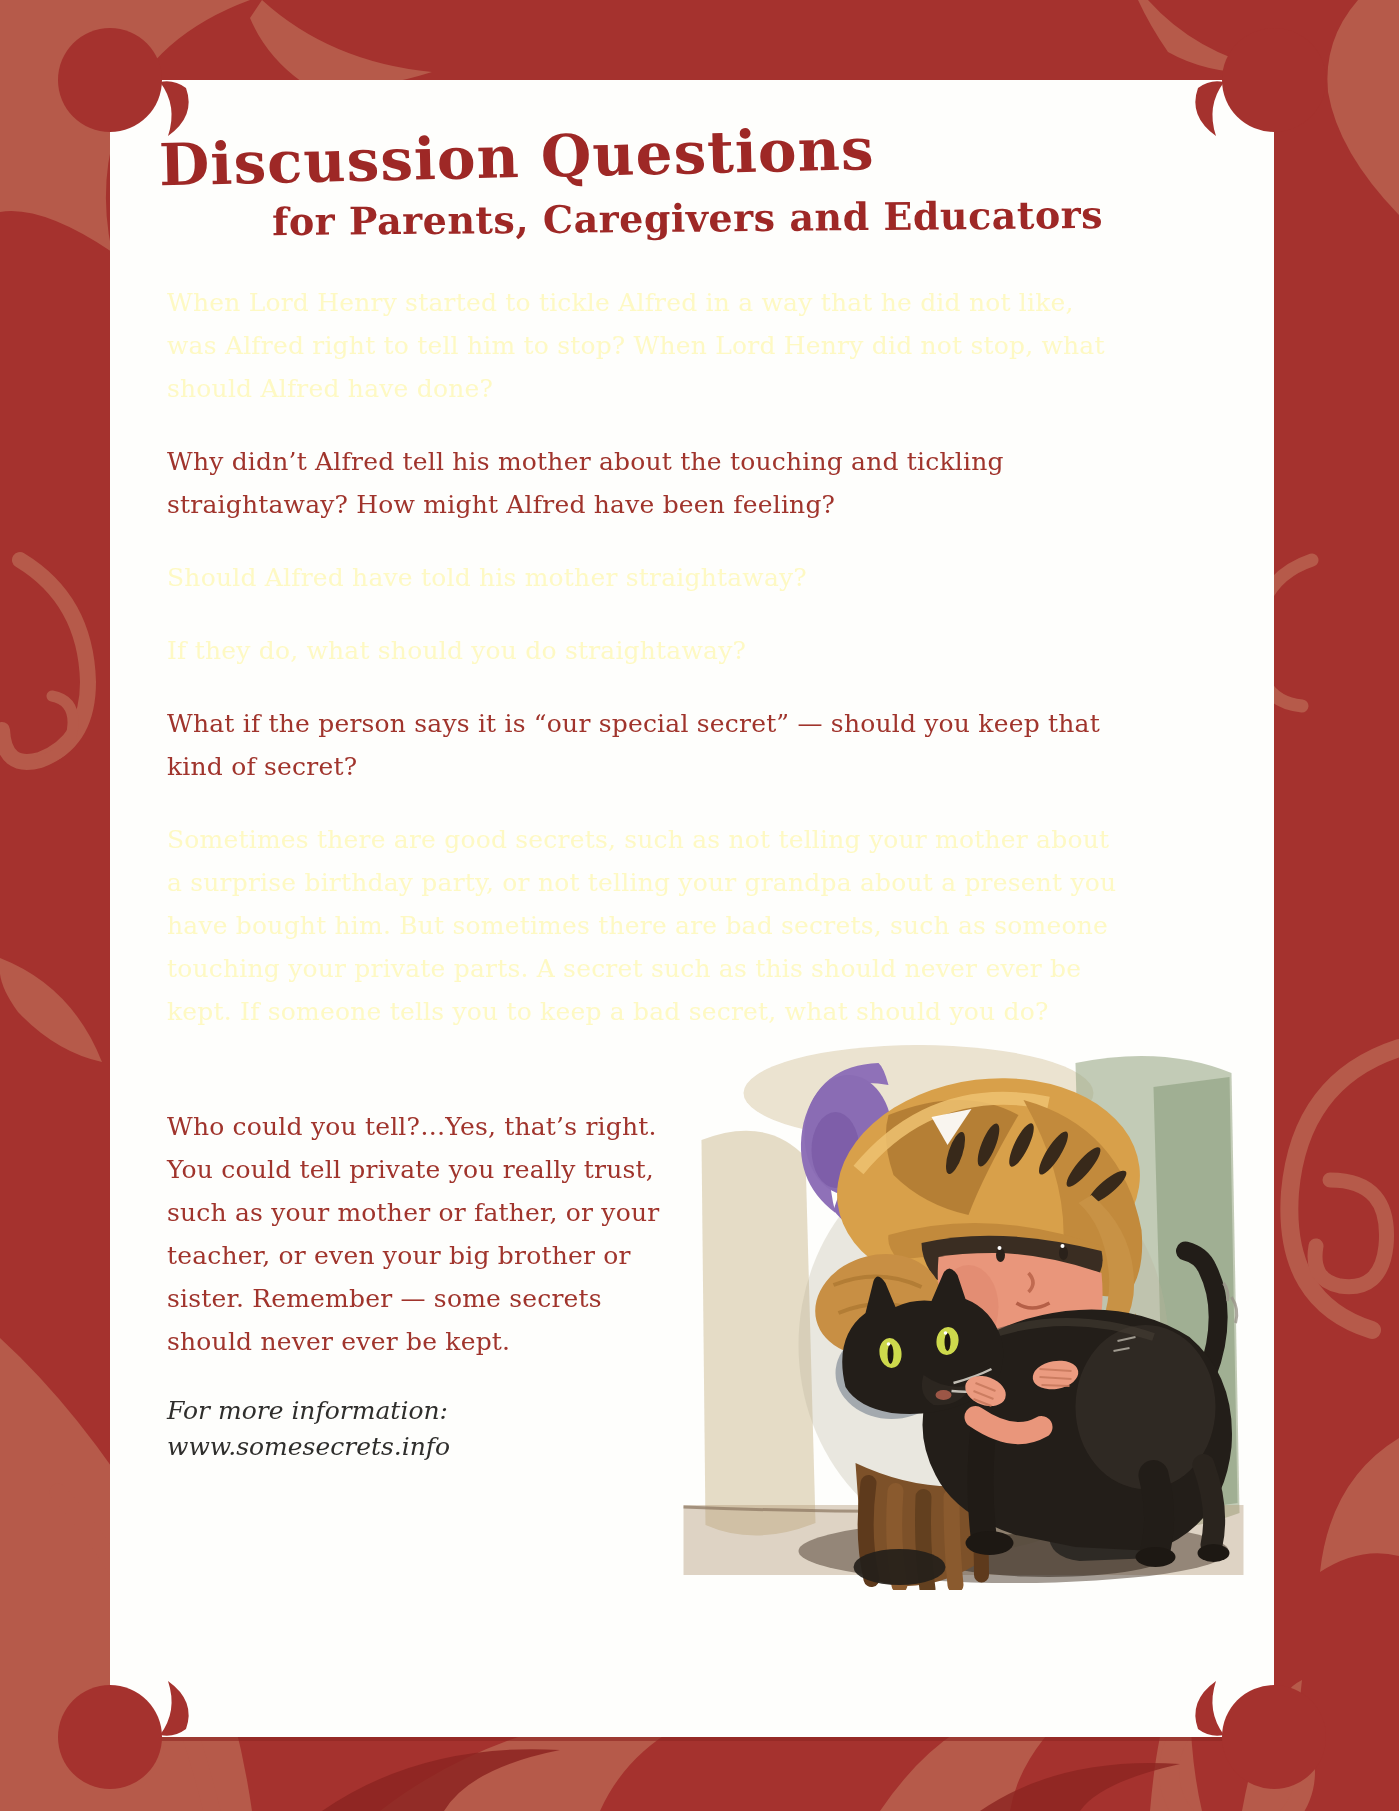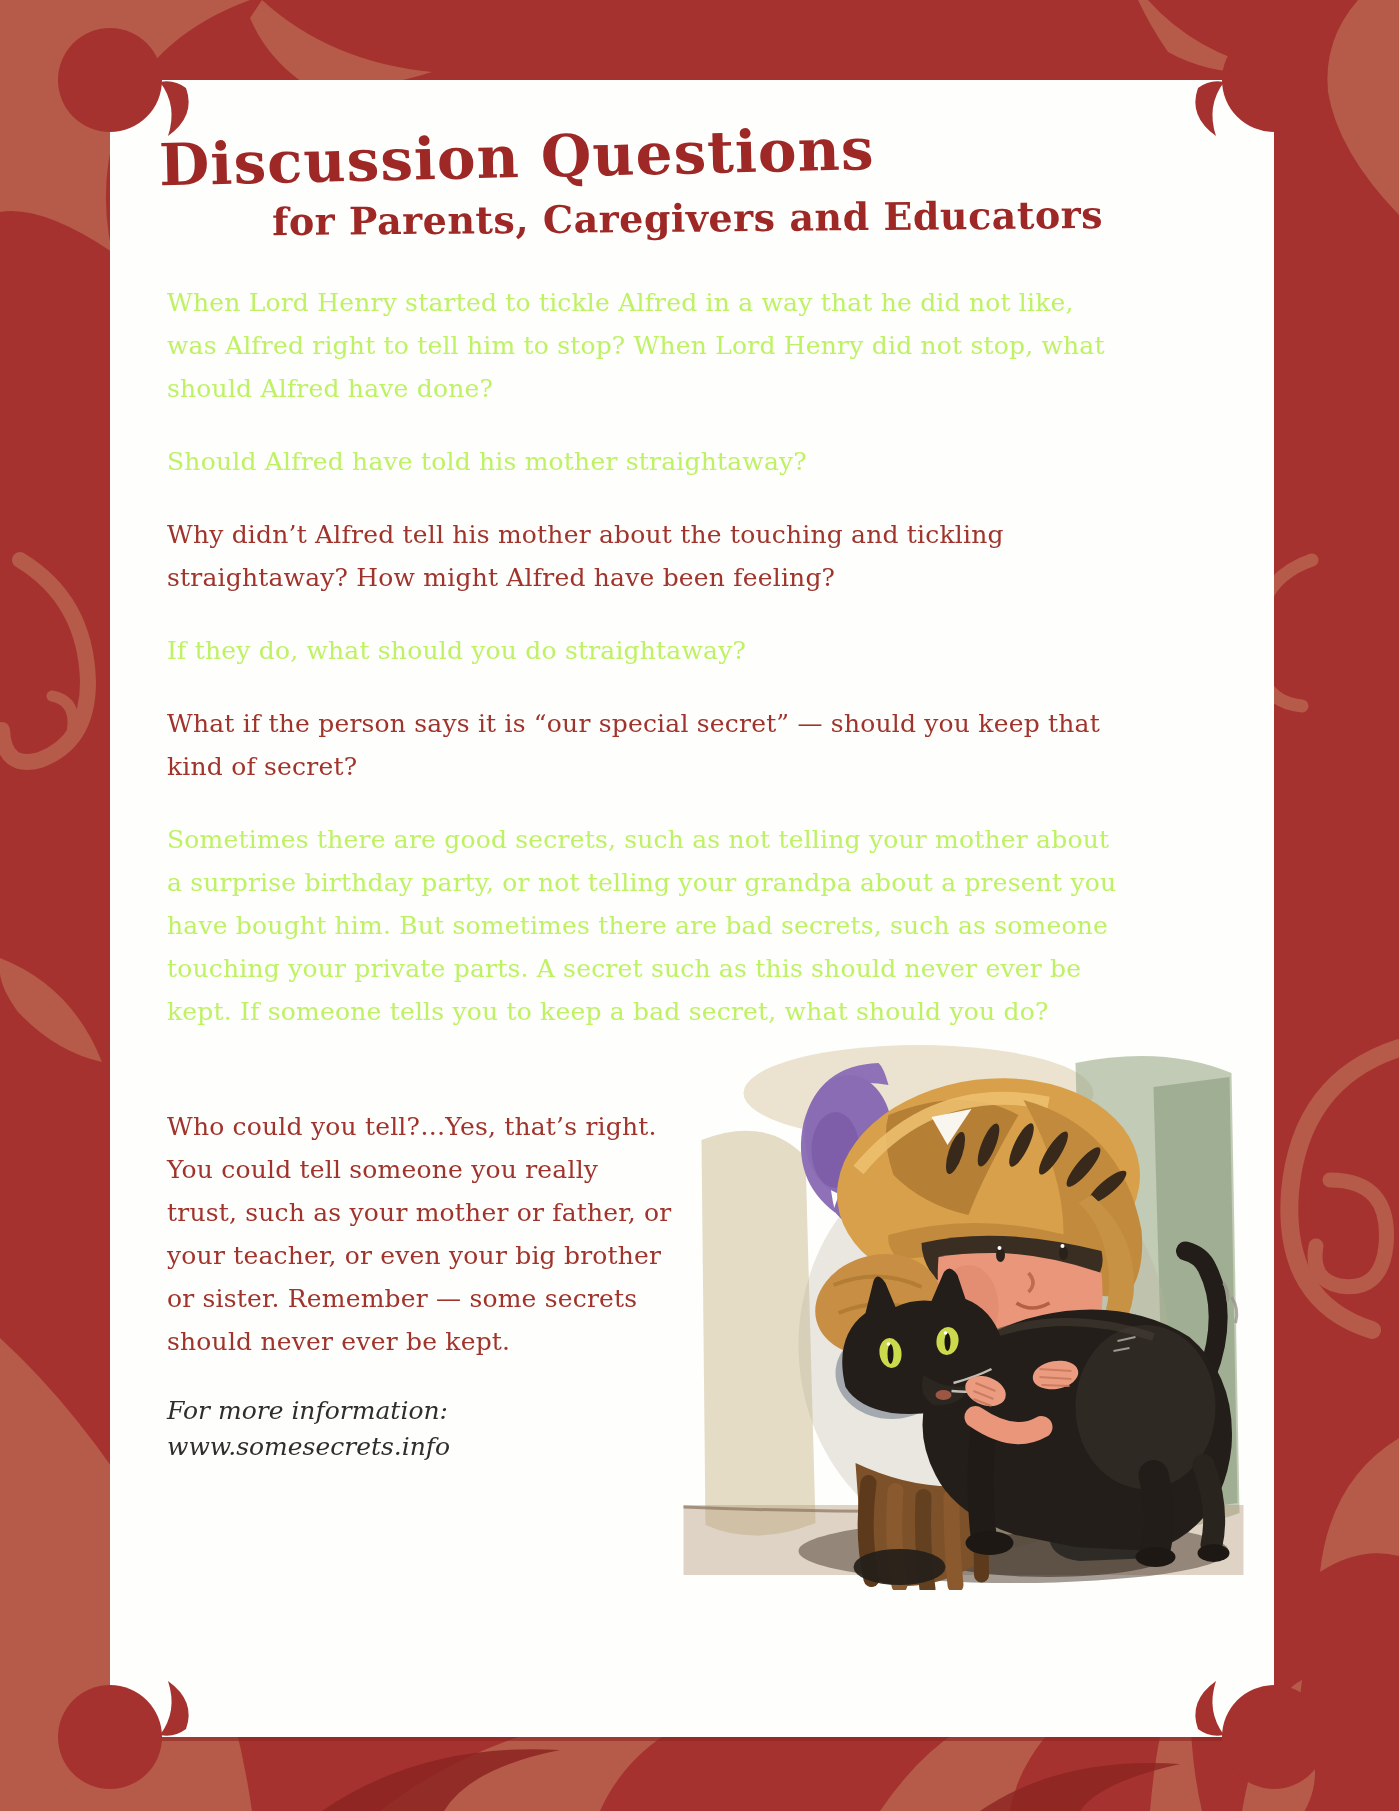--- a/index.html
+++ b/index.html
@@ -22,21 +22,21 @@
     font-size:58px;font-weight:bold;color:#9e2826;margin:0 0 0 -8px;
     transform:rotate(-1.3deg);letter-spacing:1px;line-height:1.1;
   }
   .subtitle{
     font-size:38px;font-weight:bold;color:#9e2826;margin:10px 0 0 105px;
     transform:rotate(-0.5deg);letter-spacing:0.5px;line-height:1.15;
   }
   .body-text{font-size:25px;line-height:43px;letter-spacing:0.2px;}
   p.q{margin:0 0 30px 0;max-width:960px;}
   p.q:first-of-type{margin-top:42px;}
-  .dark{color:#bef264;}
+  .dark{color:#fef9c3;}
   .red{color:#a0342c;}
   .bottom-row{display:flex;align-items:flex-start;}
   .left-col{width:505px;flex:0 0 505px;}
   .left-col p.q{max-width:505px;}
   .spacer{flex:1 1 auto;}
   .illo{flex:0 0 575px;width:575px;height:545px;margin-top:-18px;margin-right:-12px;}
   .footer-note{
     font-size:25px;font-style:italic;color:#2f2e2c;margin:28px 0 0 0;line-height:36px;
   }
 </style>
@@ -100,29 +100,29 @@
     <path d="M160,1735 Q178,1711 168,1681 Q196,1701 186,1729 Q174,1738 160,1735 Z"></path>
     <path d="M1224,1735 Q1206,1711 1216,1681 Q1188,1701 1198,1729 Q1210,1738 1224,1735 Z"></path>
   </g>
 </svg>
 
 <div id="content">
   <h1 class="title">Discussion Questions</h1>
   <h2 class="subtitle">for Parents, Caregivers and Educators</h2>
 
   <p class="q body-text dark">When Lord Henry started to tickle Alfred in a way that he did not like, was Alfred right to tell him to stop? When Lord Henry did not stop, what should Alfred have done?</p>
+  <p class="q body-text red">Why didn’t Alfred tell his mother about the touching and tickling straightaway? How might Alfred have been feeling?</p>
   <p class="q body-text dark">Should Alfred have told his mother straightaway?</p>
-  <p class="q body-text red">Why didn’t Alfred tell his mother about the touching and tickling straightaway? How might Alfred have been feeling?</p>
   <p class="q body-text dark">If they do, what should you do straightaway?</p>
   <p class="q body-text red">What if the person says it is “our special secret” — should you keep that kind of secret?</p>
   <p class="q body-text dark">Sometimes there are good secrets, such as not telling your mother about a surprise birthday party, or not telling your grandpa about a present you have bought him. But sometimes there are bad secrets, such as someone touching your private parts. A secret such as this should never ever be kept. If someone tells you to keep a bad secret, what should you do?</p>
 
   <div class="bottom-row">
     <div class="left-col">
-      <p class="q body-text red">Who could you tell?…Yes, that’s right. You could tell someone you really trust, such as your mother or father, or your teacher, or even your big brother or sister. Remember — some secrets should never ever be kept.</p>
+      <p class="q body-text red">Who could you tell?…Yes, that’s right. You could tell private you really trust, such as your mother or father, or your teacher, or even your big brother or sister. Remember — some secrets should never ever be kept.</p>
       <p class="footer-note">For more information: www.somesecrets.info</p>
     </div>
     <div class="spacer"></div>
 
     <svg class="illo" viewBox="0 0 570 545" xmlns="http://www.w3.org/2000/svg" role="img" aria-label="Watercolor illustration of a child wearing a golden knight helmet with a purple plume, crouching and hugging a black cat with yellow eyes">
 
       <ellipse cx="235" cy="48" rx="175" ry="48" fill="#d8c8a4" opacity="0.5"></ellipse>
       <path d="M18,95 Q82,70 122,112 L132,478 Q72,502 22,480 Z" fill="#d3c4a2" opacity="0.6"></path>
       <path d="M392,18 Q480,0 548,28 L556,468 Q470,500 404,468 Z" fill="#9cab8a" opacity="0.62"></path>
       <path d="M470,42 L546,32 L554,458 L482,468 Z" fill="#7e9370" opacity="0.5"></path>

